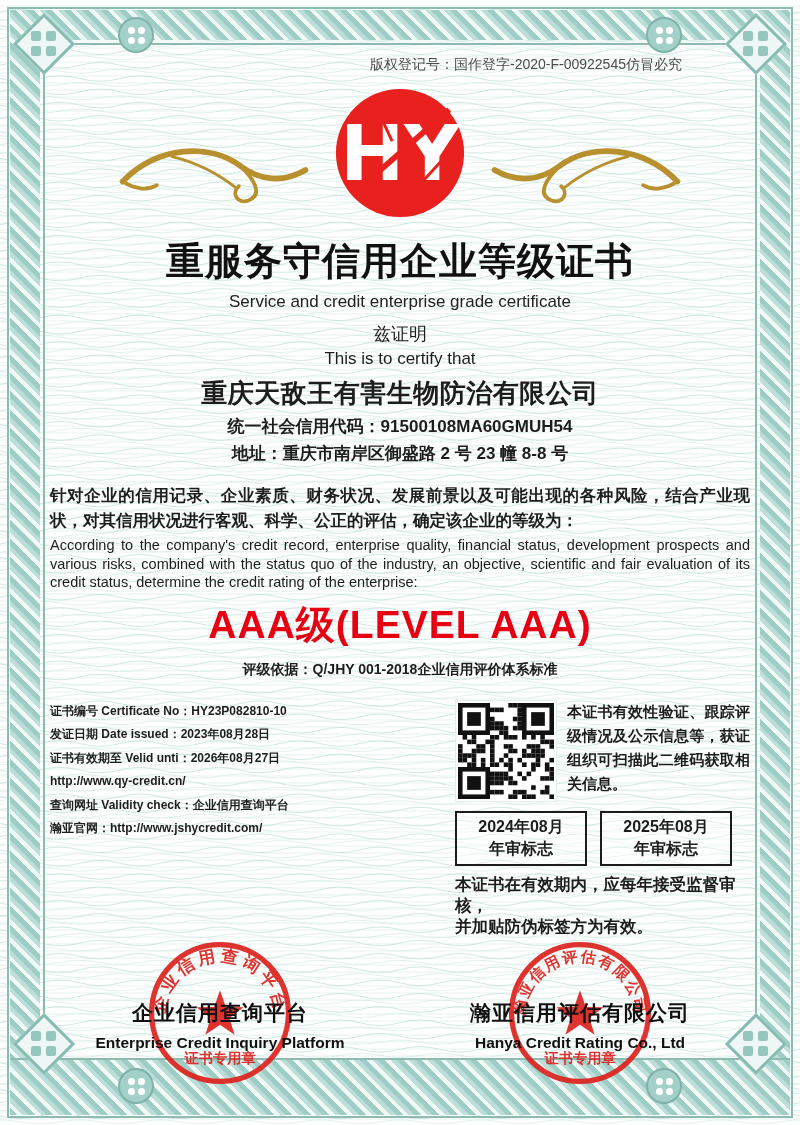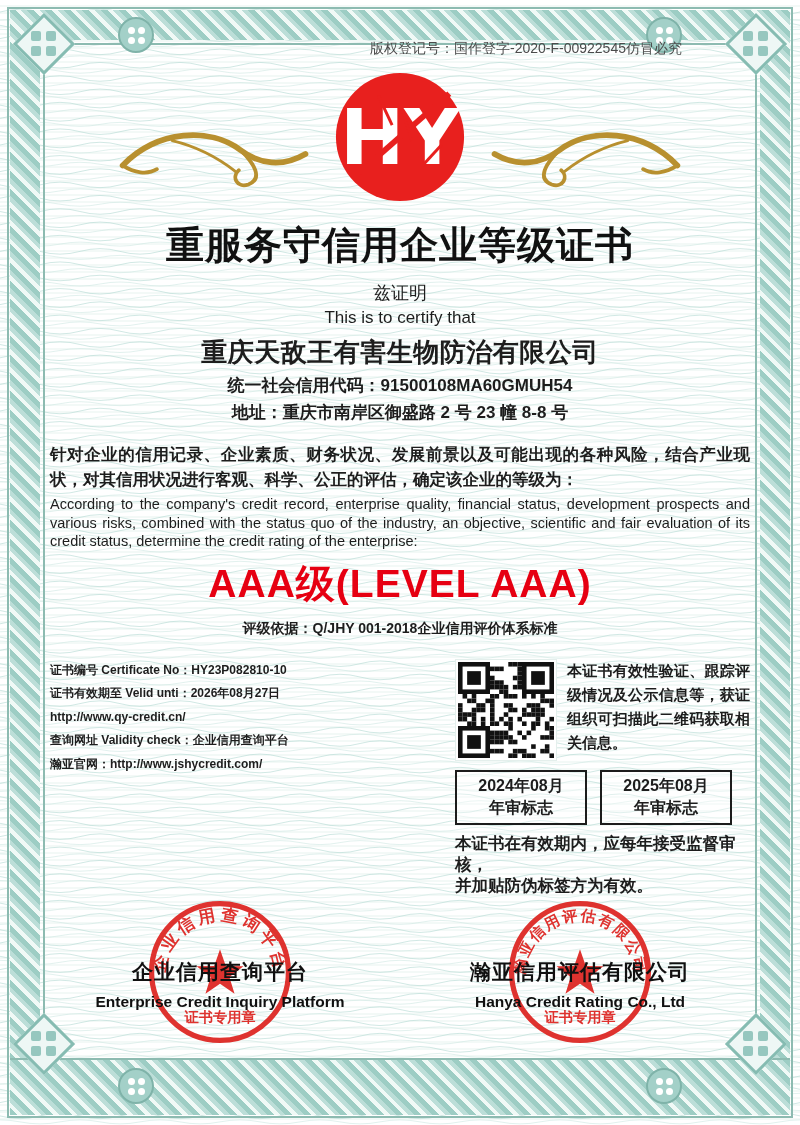--- a/index.html
+++ b/index.html
@@ -22,21 +22,21 @@
   .corner{position:absolute;width:58px;height:58px;z-index:3;}
   .corner .sq{position:absolute;inset:7px;border:3px solid #86bcb2;transform:rotate(45deg);background:#eef7f5;}
   .corner .dots{position:absolute;inset:0;display:grid;grid-template-columns:11px 11px;grid-template-rows:11px 11px;gap:4px;place-content:center;}
   .corner .dots i{width:10px;height:10px;background:#96c7bf;border-radius:2px;}
   .c-tl{top:15px;left:15px}.c-tr{top:15px;right:15px}.c-bl{bottom:52px;left:15px}.c-br{bottom:52px;right:15px}
   .medallion{position:absolute;width:32px;height:32px;border-radius:50%;background:#a3d0c8;border:2px solid #7fb3a9;z-index:3;
     display:grid;grid-template-columns:7px 7px;grid-template-rows:7px 7px;gap:3px;place-content:center;}
   .medallion i{width:7px;height:7px;background:#fff;border-radius:50%;}
   .m1{top:17px;left:118px}.m2{top:17px;right:118px}.m3{bottom:21px;left:118px}.m4{bottom:21px;right:118px}
   
-  .content{position:absolute;left:50px;right:50px;top:40px;z-index:5;}
+  .content{position:absolute;left:50px;right:50px;top:56px;z-index:5;}
   .copyright{font-size:14px;color:#4b4b4b;white-space:nowrap;margin-left:320px;height:20px;}
   .logo-row{display:flex;align-items:center;justify-content:center;gap:16px;margin-top:4px;height:146px;}
   .logo-svg{width:138px;height:138px;flex:0 0 auto;}
   .swirl{width:200px;height:78px;margin-top:34px;}
   .swirl.right{transform:scaleX(-1);}
   .cert-title{margin:10px 0 0;text-align:center;font-size:38px;font-weight:700;letter-spacing:1px;color:#111;}
   .cert-subtitle{text-align:center;font-size:17px;margin-top:5px;color:#222;}
   .certify-zh{text-align:center;font-size:18px;margin-top:10px;}
   .certify-en{text-align:center;font-size:17px;margin-top:3px;}
   .company{text-align:center;font-size:26px;font-weight:800;margin-top:7px;letter-spacing:.5px;}
@@ -170,39 +170,41 @@
         <g fill="none" stroke="#b8902f" stroke-linecap="round">
           <path d="M8 52 C 45 14, 100 12, 132 36 C 152 51, 176 54, 200 40" stroke-width="6"></path>
           <path d="M132 36 C 146 50, 156 66, 140 72 C 128 76, 122 64, 130 57" stroke-width="4"></path>
           <path d="M60 26 C 85 32, 108 44, 126 58" stroke-width="3"></path>
           <path d="M8 52 C 20 60, 34 62, 44 56" stroke-width="4"></path>
         </g>
       </svg>
     </div>
 
     <h1 class="cert-title">重服务守信用企业等级证书</h1>
+    <div class="cert-subtitle">Service and credit enterprise grade certificate</div>
 
     <div class="certify-zh">兹证明</div>
     <div class="certify-en">This is to certify that</div>
 
     <div class="company">重庆天敌王有害生物防治有限公司</div>
     <div class="code">统一社会信用代码：91500108MA60GMUH54</div>
     <div class="addr">地址：重庆市南岸区御盛路 2 号 23 幢 8-8 号</div>
 
     <div class="para">
       <div class="para-zh">针对企业的信用记录、企业素质、财务状况、发展前景以及可能出现的各种风险，结合产业现状，对其信用状况进行客观、科学、公正的评估，确定该企业的等级为：</div>
       <div class="para-en">According to the company's credit record, enterprise quality, financial status, development prospects and various risks, combined with the status quo of the industry, an objective, scientific and fair evaluation of its credit status, determine the credit rating of the enterprise:</div>
     </div>
 
     <div class="rating">AAA级(LEVEL AAA)</div>
     <div class="basis-zh">评级依据：Q/JHY 001-2018企业信用评价体系标准</div>
 
     <div class="detail-area">
       <div class="detail-left">
         <div class="detail-line">证书编号 Certificate No：HY23P082810-10</div>
+        <div class="detail-line">发证日期 Date issued：2023年08月28日</div>
         <div class="detail-line">证书有效期至 Velid unti：2026年08月27日</div>
         <div class="detail-line">http://www.qy-credit.cn/</div>
         <div class="detail-line">查询网址 Validity check：企业信用查询平台</div>
         <div class="detail-line">瀚亚官网：http://www.jshycredit.com/</div>
       </div>
       <div class="detail-right">
         <div class="qr-row">
           <svg class="qr-svg" id="qr-svg" viewBox="0 0 92.4 92.4">
               <g fill="#111">
                 <rect x="48.4" y="0.0" width="4.4" height="4.4"></rect>

